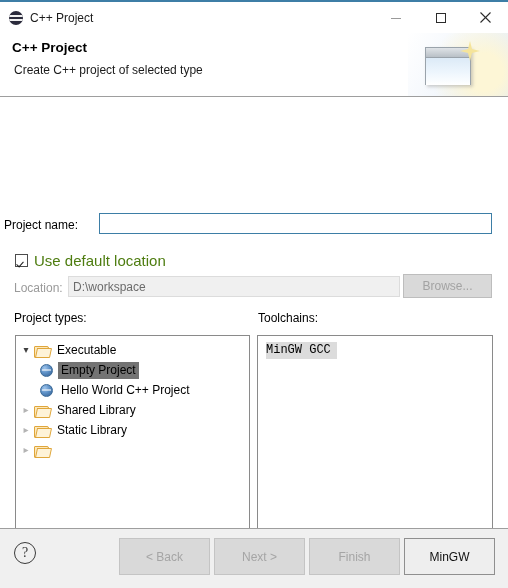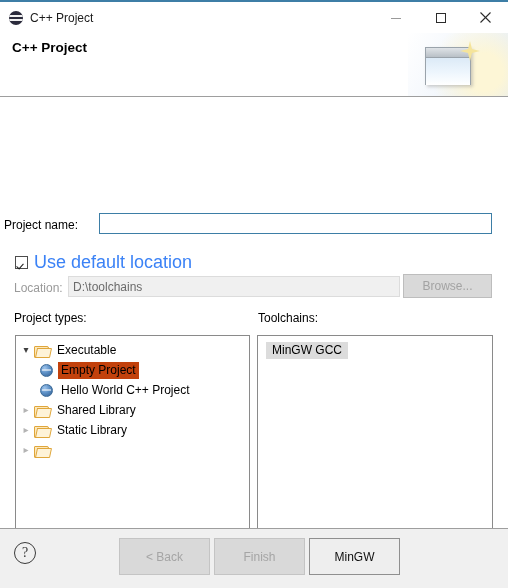--- a/index.html
+++ b/index.html
@@ -185,22 +185,22 @@
   #chk-default-location {
     position: absolute;
     left: 15px;
     top: 155px;
     display: flex;
     align-items: center;
     cursor: default;
   }
   #chk-default-location .cb-label {
     margin-left: 6px;
-    font-size: 18px;
-    color: #3b82f6;
+    font-size: 15px;
+    color: #4d7c0f;
   }
 
   .checkbox {
     width: 13px;
     height: 13px;
     box-sizing: border-box;
     border: 1px solid #4c4c4c;
     background: #ffffff;
     position: relative;
     flex: none;
@@ -292,21 +292,21 @@
     width: 16px;
     text-align: center;
     flex: none;
     font-size: 10px;
     line-height: 1;
     color: #b4b4b4;
     font-family: "DejaVu Sans", sans-serif;
   }
   .tree-row.expanded .twisty { color: #3f3f3f; }
   .tree-row .tlabel { padding: 1px 3px 2px 3px; }
-  .tree-row.selected .tlabel { background: #c2410c; }
+  .tree-row.selected .tlabel { background: #737373; }
 
   .folder-icon {
     width: 16px;
     height: 13px;
     position: relative;
     flex: none;
     margin-right: 4px;
   }
   .folder-icon .back {
     position: absolute;
@@ -350,21 +350,21 @@
   .indent-2 { padding-left: 24px; }
 
   .tool-row {
     display: flex;
     align-items: center;
     height: 20px;
     padding-left: 8px;
     font-size: 12px;
     cursor: default;
   }
-  .tool-row .tlabel { padding: 1px 6px 2px 6px; }
+  .tool-row .tlabel { padding: 1px 6px 2px 0; font-family: Liberation Mono, monospace; }
   .tool-row.selected .tlabel { background: #dcdcdc; }
 
   #chk-show-supported {
     position: absolute;
     left: 15px;
     top: 447px;
     display: flex;
     align-items: center;
     cursor: default;
   }
@@ -457,41 +457,42 @@
         <svg width="13" height="13" viewBox="0 0 13 13">
             <line x1="1.5" y1="1.5" x2="11.5" y2="11.5"></line>
             <line x1="11.5" y1="1.5" x2="1.5" y2="11.5"></line>
           </svg>
       </div>
     </div>
   </div>
 
   <div id="header">
     <div id="header-title">C++ Project</div>
+    <div id="header-sub">Create C++ project of selected type</div>
     <div id="header-art">
       <div class="winicon">
         <div class="tbar"></div>
         <div class="body"></div>
       </div>
       <div class="spark"></div>
     </div>
   </div>
 
   <div id="body">
 
     <div class="row-label" id="lbl-project-name">Project name:</div>
     <input id="input-project-name" type="text" autofocus="" value="" style="">
 
     <div id="chk-default-location">
       <div class="checkbox checked"></div>
       <div class="cb-label">Use default location</div>
     </div>
 
     <div class="row-label" id="lbl-location">Location:</div>
-    <div id="input-location">D:\toolchains</div>
+    <div id="input-location">D:\workspace</div>
     <div id="btn-browse">Browse...</div>
 
     <div class="row-label" id="lbl-project-type">Project types:</div>
     <div class="row-label" id="lbl-toolchains">Toolchains:</div>
 
     <div id="panel-project-type">
 
       <div class="tree-row expanded indent-1">
         <div class="twisty">▾</div>
         <div class="folder-icon">
@@ -549,18 +550,19 @@
       <div class="checkbox checked"></div>
       <div class="cb-label">Show project types and toolchains only if they are supported on the platform</div>
     </div>
 
   </div>
 
   <div id="footer">
     <div id="help-icon">?</div>
     <div id="footer-buttons">
       <div class="fbtn">&lt; Back</div>
+      <div class="fbtn">Next &gt;</div>
       <div class="fbtn">Finish</div>
       <div class="fbtn enabled">MinGW</div>
     </div>
   </div>
 
 </div>
 
 </body></html>

